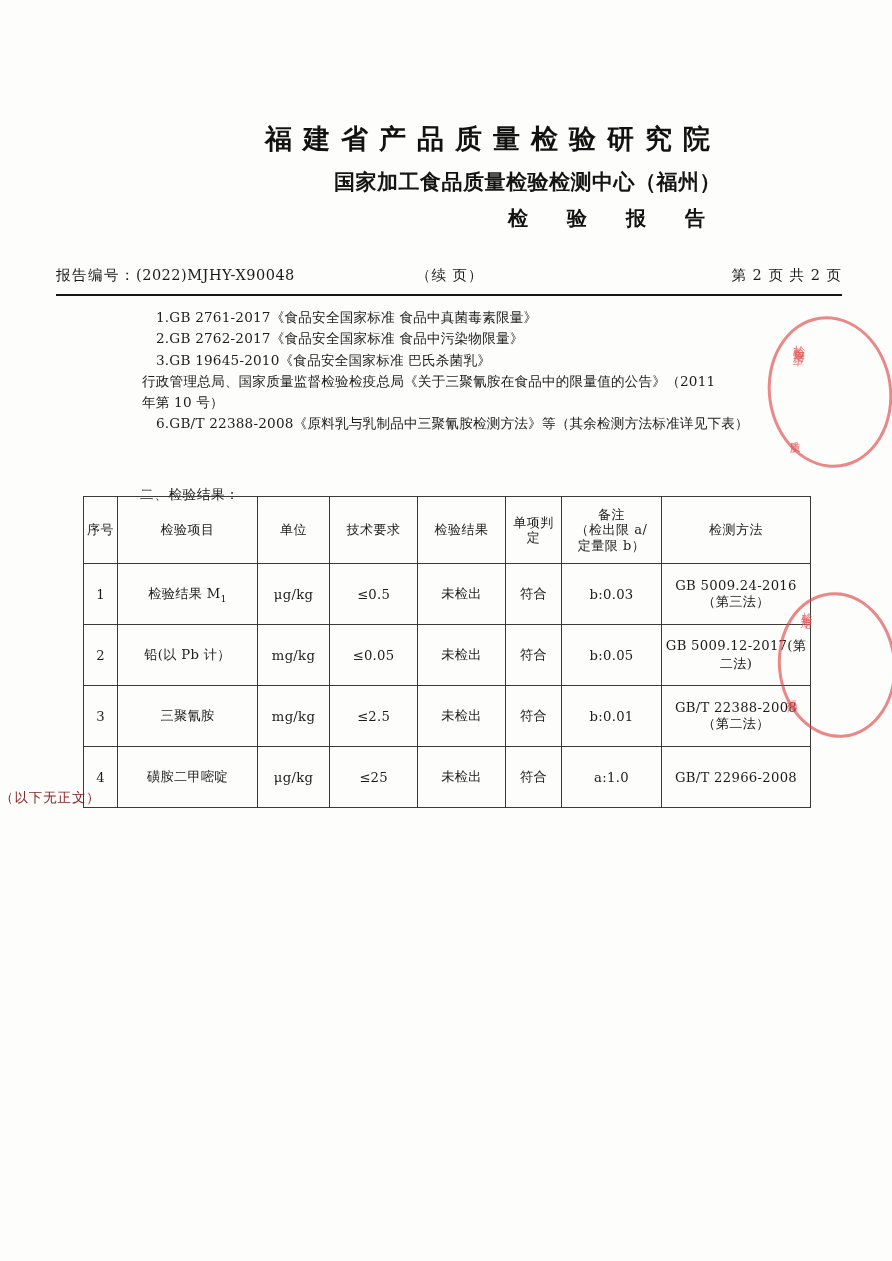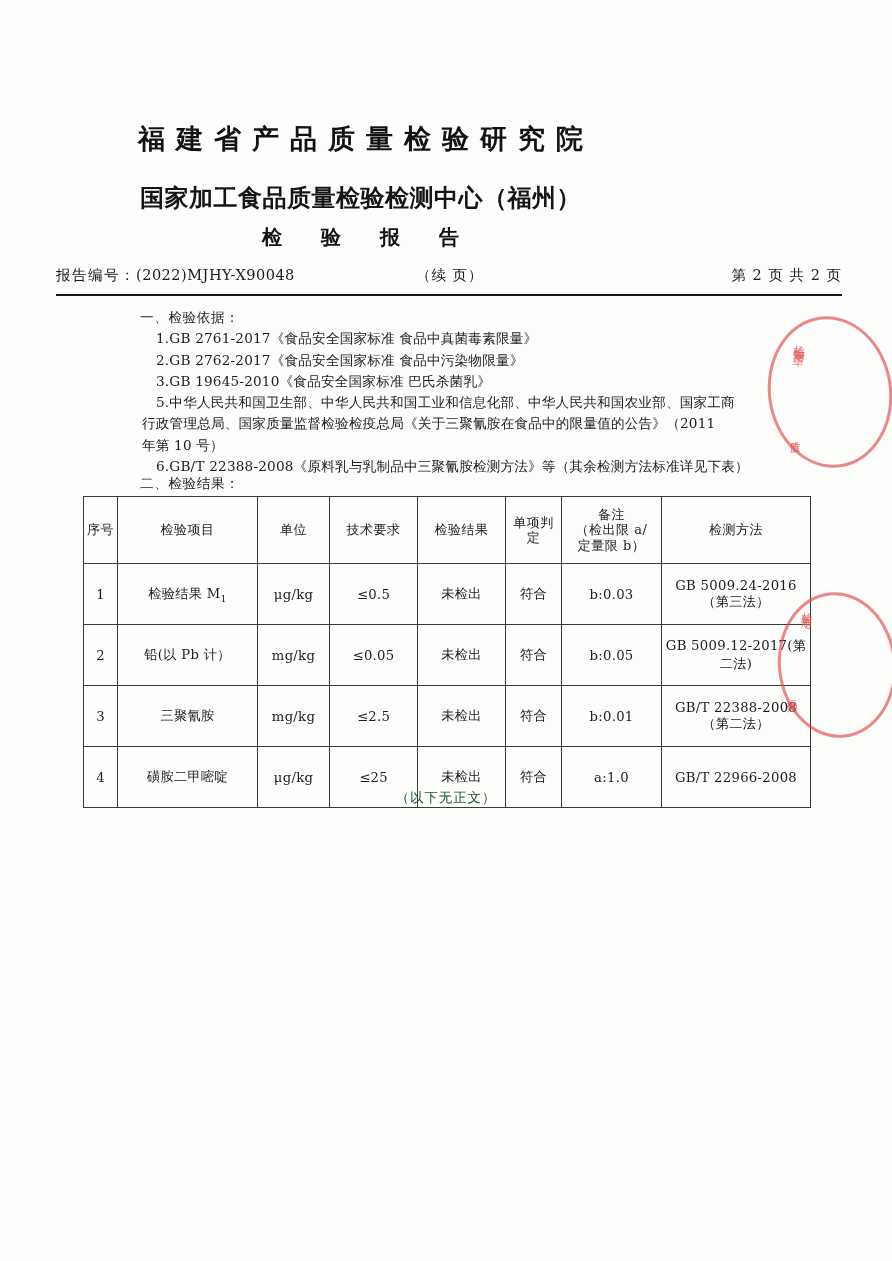--- a/index.html
+++ b/index.html
@@ -19,38 +19,38 @@
     position: absolute;
     inset: 0;
     background: #fdfdfc;
   }
   
   .title-block {
     position: absolute;
     top: 122px;
     left: 0;
     width: 721px;
-    text-align: center;
+    text-align: right;
   }
   .org-title {
     font-family: "DejaVu Serif", "Liberation Serif", serif;
     font-size: 27px;
     font-weight: 700;
     letter-spacing: 11px;
     color: #121212;
     text-indent: 11px;
     line-height: 1.25;
   }
   .center-title {
     font-family: "DejaVu Serif", "Liberation Serif", serif;
-    font-size: 24px;
+    font-size: 21px;
     font-weight: 700;
     letter-spacing: 0.5px;
     color: #141414;
-    margin-top: 28px;
+    margin-top: 13px;
     line-height: 1.2;
   }
   .report-title {
     font-family: "DejaVu Serif", "Liberation Serif", serif;
     font-size: 20px;
     font-weight: 700;
     letter-spacing: 16px;
     text-indent: 16px;
     color: #121212;
     margin-top: 12px;
@@ -117,21 +117,21 @@
     letter-spacing: 0.2px;
     white-space: nowrap;
   }
   .basis-cont {
     margin-left: 12px;
     letter-spacing: 0.2px;
     white-space: nowrap;
   }
   .sec-head2 {
     position: absolute;
-    top: 475px;
+    top: 486px;
     left: 140px;
     font-family: Liberation Sans, sans-serif;
     font-size: 13.6px;
     letter-spacing: 0.6px;
     color: #1c1c1c;
   }
   
   .tbl-wrap {
     position: absolute;
     top: 496px;
@@ -175,25 +175,24 @@
   .col-req   { width: 88px; }
   .col-res   { width: 88px; }
   .col-judge { width: 56px; }
   .col-note  { width: 100px; }
   .col-meth  { width: 149px; }
   .below-note {
     position: absolute;
     top: 789px;
     left: 0;
     width: 892px;
-    text-align: center;
     font-family: "DejaVu Serif", "Liberation Serif", serif;
     font-size: 13.4px;
     letter-spacing: 1px;
-    color: #14532d;
+    color: #7f1d1d;
   }
   
   .seal {
     position: absolute;
     border-radius: 50%;
     border: 3px solid rgba(222, 64, 64, 0.62);
     pointer-events: none;
     background: transparent;
   }
   .seal-top {
@@ -240,25 +239,23 @@
   <div class="meta-row">
     <div class="meta-no">
       <span class="lbl">报告编号：</span><span>(2022)MJHY-X90048</span>
     </div>
     <div class="meta-cont">（续 页）</div>
     <div class="meta-page">第 2 页  共 2 页</div>
   </div>
   <div class="rule"></div>
 
   <div class="sec-basis">
-    <div class="sec-head">一、检验依据：</div>
     <div class="basis-item">1.GB 2761-2017《食品安全国家标准 食品中真菌毒素限量》</div>
     <div class="basis-item">2.GB 2762-2017《食品安全国家标准 食品中污染物限量》</div>
     <div class="basis-item">3.GB 19645-2010《食品安全国家标准 巴氏杀菌乳》</div>
-    <div class="basis-item">5.中华人民共和国卫生部、中华人民共和国工业和信息化部、中华人民共和国农业部、国家工商</div>
     <div class="basis-cont">行政管理总局、国家质量监督检验检疫总局《关于三聚氰胺在食品中的限量值的公告》（2011</div>
     <div class="basis-cont">年第 10 号）</div>
     <div class="basis-item">6.GB/T 22388-2008《原料乳与乳制品中三聚氰胺检测方法》等（其余检测方法标准详见下表）</div>
   </div>
 
   <div class="sec-head2">二、检验结果：</div>
 
   <div class="tbl-wrap">
     <table class="results">
       <colgroup>

